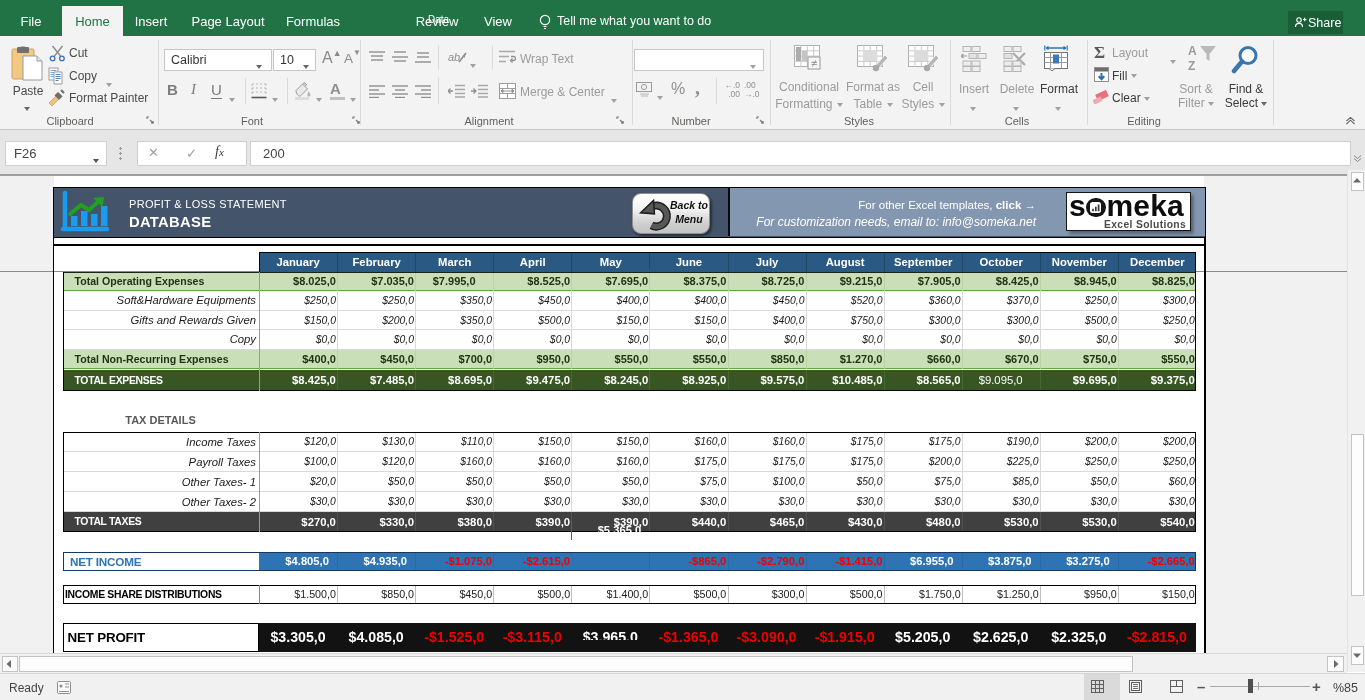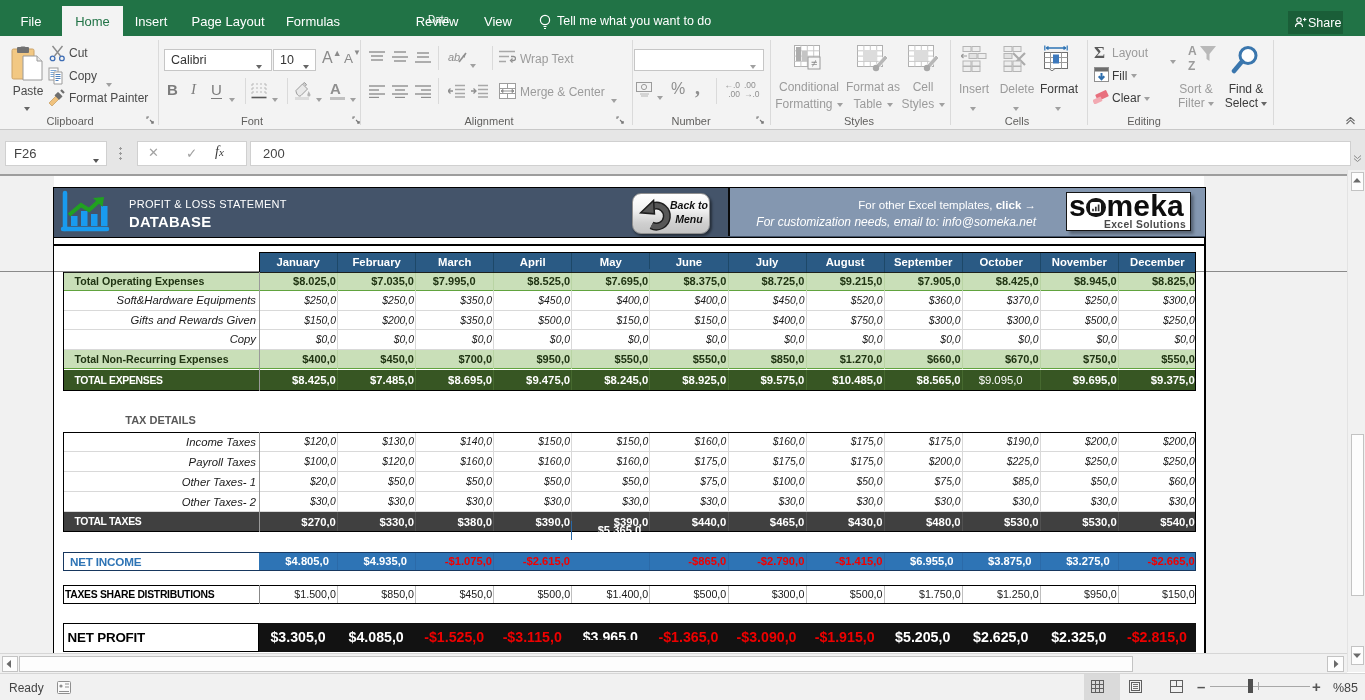--- a/index.html
+++ b/index.html
@@ -455,21 +455,21 @@
 <div class="abs" style="left:1195.0px;top:251.5px;width:1.2px;height:139.0px;background:#000"></div>
 <div class="abs" style="left:62.5px;top:271.5px;width:1.2px;height:119.0px;background:#000"></div>
 <div class="abs" style="left:62.5px;top:389.5px;width:1133.5px;height:1.2px;background:#000"></div>
 <div class="abs" style="left:62.5px;top:271.5px;width:1133.5px;height:1px;background:#000;opacity:0.85"></div>
 <div class="abs" style="left:259.0px;top:271.5px;width:1px;height:119.0px;background:#9a9a9a"></div>
 <div class="abs" style="left:62px;top:413.5px;width:197px;text-align:center;font-size:11px;font-weight:bold;color:#595959">TAX DETAILS</div>
 <div class="abs" style="left:62.5px;top:431.5px;width:1133.5px;height:20px;background:#fff;border-bottom:1px solid #d9d9d9;box-sizing:border-box"></div>
 <div class="abs" style="left:62.5px;top:431.5px;width:196.5px;height:20px;font-style:italic;font-size:11.3px;color:#1a1a1a;text-align:right;padding-right:3px;box-sizing:border-box;line-height:20px;overflow:hidden">Income Taxes</div>
 <div class="abs" style="left:259.0px;top:431.5px;width:78.1px;height:20px;font-style:italic;font-size:10.4px;color:#1a1a1a;box-sizing:border-box;text-align:right;padding-right:1.2px;line-height:20px;overflow:hidden">$120,0</div>
 <div class="abs" style="left:337.1px;top:431.5px;width:78.1px;height:20px;border-left:1px solid #d9d9d9;font-style:italic;font-size:10.4px;color:#1a1a1a;box-sizing:border-box;text-align:right;padding-right:1.2px;line-height:20px;overflow:hidden">$130,0</div>
-<div class="abs" style="left:415.2px;top:431.5px;width:78.1px;height:20px;border-left:1px solid #d9d9d9;font-style:italic;font-size:10.4px;color:#1a1a1a;box-sizing:border-box;text-align:right;padding-right:1.2px;line-height:20px;overflow:hidden">$140,0</div>
+<div class="abs" style="left:415.2px;top:431.5px;width:78.1px;height:20px;border-left:1px solid #d9d9d9;font-style:italic;font-size:10.4px;color:#1a1a1a;box-sizing:border-box;text-align:right;padding-right:1.2px;line-height:20px;overflow:hidden">$110,0</div>
 <div class="abs" style="left:493.2px;top:431.5px;width:78.1px;height:20px;border-left:1px solid #d9d9d9;font-style:italic;font-size:10.4px;color:#1a1a1a;box-sizing:border-box;text-align:right;padding-right:1.2px;line-height:20px;overflow:hidden">$150,0</div>
 <div class="abs" style="left:571.3px;top:431.5px;width:78.1px;height:20px;border-left:1px solid #d9d9d9;font-style:italic;font-size:10.4px;color:#1a1a1a;box-sizing:border-box;text-align:right;padding-right:1.2px;line-height:20px;overflow:hidden">$150,0</div>
 <div class="abs" style="left:649.4px;top:431.5px;width:78.1px;height:20px;border-left:1px solid #d9d9d9;font-style:italic;font-size:10.4px;color:#1a1a1a;box-sizing:border-box;text-align:right;padding-right:1.2px;line-height:20px;overflow:hidden">$160,0</div>
 <div class="abs" style="left:727.5px;top:431.5px;width:78.1px;height:20px;border-left:1px solid #d9d9d9;font-style:italic;font-size:10.4px;color:#1a1a1a;box-sizing:border-box;text-align:right;padding-right:1.2px;line-height:20px;overflow:hidden">$160,0</div>
 <div class="abs" style="left:805.6px;top:431.5px;width:78.1px;height:20px;border-left:1px solid #d9d9d9;font-style:italic;font-size:10.4px;color:#1a1a1a;box-sizing:border-box;text-align:right;padding-right:1.2px;line-height:20px;overflow:hidden">$175,0</div>
 <div class="abs" style="left:883.7px;top:431.5px;width:78.1px;height:20px;border-left:1px solid #d9d9d9;font-style:italic;font-size:10.4px;color:#1a1a1a;box-sizing:border-box;text-align:right;padding-right:1.2px;line-height:20px;overflow:hidden">$175,0</div>
 <div class="abs" style="left:961.7px;top:431.5px;width:78.1px;height:20px;border-left:1px solid #d9d9d9;font-style:italic;font-size:10.4px;color:#1a1a1a;box-sizing:border-box;text-align:right;padding-right:1.2px;line-height:20px;overflow:hidden">$190,0</div>
 <div class="abs" style="left:1039.8px;top:431.5px;width:78.1px;height:20px;border-left:1px solid #d9d9d9;font-style:italic;font-size:10.4px;color:#1a1a1a;box-sizing:border-box;text-align:right;padding-right:1.2px;line-height:20px;overflow:hidden">$200,0</div>
 <div class="abs" style="left:1117.9px;top:431.5px;width:78.1px;height:20px;border-left:1px solid #d9d9d9;font-style:italic;font-size:10.4px;color:#1a1a1a;box-sizing:border-box;text-align:right;padding-right:1.2px;line-height:20px;overflow:hidden">$200,0</div>
 <div class="abs" style="left:62.5px;top:451.5px;width:1133.5px;height:20px;background:#fff;border-bottom:1px solid #d9d9d9;box-sizing:border-box"></div>
@@ -539,21 +539,21 @@
 <div class="abs" style="left:571.3px;top:521px;width:78.1px;height:19px;border-left:1px solid #2b6aa8;font-weight:bold;font-size:11.2px;color:#fff;box-sizing:border-box;text-align:right;padding-right:8.2px;line-height:19px;overflow:hidden">$5.365,0</div>
 <div class="abs" style="left:649.4px;top:552px;width:78.1px;height:19px;border-left:1px solid #2b6aa8;font-weight:bold;font-size:11.2px;color:#fff;color:#f00000;box-sizing:border-box;text-align:right;padding-right:1.2px;line-height:19px;overflow:hidden">-$865,0</div>
 <div class="abs" style="left:727.5px;top:552px;width:78.1px;height:19px;border-left:1px solid #2b6aa8;font-weight:bold;font-size:11.2px;color:#fff;color:#f00000;box-sizing:border-box;text-align:right;padding-right:1.2px;line-height:19px;overflow:hidden">-$2.790,0</div>
 <div class="abs" style="left:805.6px;top:552px;width:78.1px;height:19px;border-left:1px solid #2b6aa8;font-weight:bold;font-size:11.2px;color:#fff;color:#f00000;box-sizing:border-box;text-align:right;padding-right:1.2px;line-height:19px;overflow:hidden">-$1.415,0</div>
 <div class="abs" style="left:883.7px;top:552px;width:78.1px;height:19px;border-left:1px solid #2b6aa8;font-weight:bold;font-size:11.2px;color:#fff;box-sizing:border-box;text-align:right;padding-right:8.2px;line-height:19px;overflow:hidden">$6.955,0</div>
 <div class="abs" style="left:961.7px;top:552px;width:78.1px;height:19px;border-left:1px solid #2b6aa8;font-weight:bold;font-size:11.2px;color:#fff;box-sizing:border-box;text-align:right;padding-right:8.2px;line-height:19px;overflow:hidden">$3.875,0</div>
 <div class="abs" style="left:1039.8px;top:552px;width:78.1px;height:19px;border-left:1px solid #2b6aa8;font-weight:bold;font-size:11.2px;color:#fff;box-sizing:border-box;text-align:right;padding-right:8.2px;line-height:19px;overflow:hidden">$3.275,0</div>
 <div class="abs" style="left:1117.9px;top:552px;width:78.1px;height:19px;border-left:1px solid #2b6aa8;font-weight:bold;font-size:11.2px;color:#fff;color:#f00000;box-sizing:border-box;text-align:right;padding-right:1.2px;line-height:19px;overflow:hidden">-$2.665,0</div>
 <div class="abs" style="left:62.5px;top:552px;width:1133.5px;height:19px;border:1.4px solid #17375e;box-sizing:border-box;pointer-events:none"></div>
 <div class="abs" style="left:62.5px;top:584.5px;width:1133.5px;height:19px;background:#fff"></div>
-<div class="abs" style="left:62.5px;top:584.5px;width:196.5px;height:19px;font-weight:bold;font-size:10.4px;letter-spacing:-0.3px;color:#000;padding-left:2.5px;box-sizing:border-box;line-height:19px;overflow:hidden">TAXES SHARE DISTRIBUTIONS</div>
+<div class="abs" style="left:62.5px;top:584.5px;width:196.5px;height:19px;font-weight:bold;font-size:10.4px;letter-spacing:-0.3px;color:#000;padding-left:2.5px;box-sizing:border-box;line-height:19px;overflow:hidden">INCOME SHARE DISTRIBUTIONS</div>
 <div class="abs" style="left:259.0px;top:584.5px;width:78.1px;height:19px;font-size:10.7px;color:#1a1a1a;box-sizing:border-box;text-align:right;padding-right:1.2px;line-height:19px;overflow:hidden">$1.500,0</div>
 <div class="abs" style="left:337.1px;top:584.5px;width:78.1px;height:19px;border-left:1px solid #bfbfbf;font-size:10.7px;color:#1a1a1a;box-sizing:border-box;text-align:right;padding-right:1.2px;line-height:19px;overflow:hidden">$850,0</div>
 <div class="abs" style="left:415.2px;top:584.5px;width:78.1px;height:19px;border-left:1px solid #bfbfbf;font-size:10.7px;color:#1a1a1a;box-sizing:border-box;text-align:right;padding-right:1.2px;line-height:19px;overflow:hidden">$450,0</div>
 <div class="abs" style="left:493.2px;top:584.5px;width:78.1px;height:19px;border-left:1px solid #bfbfbf;font-size:10.7px;color:#1a1a1a;box-sizing:border-box;text-align:right;padding-right:1.2px;line-height:19px;overflow:hidden">$500,0</div>
 <div class="abs" style="left:571.3px;top:584.5px;width:78.1px;height:19px;border-left:1px solid #bfbfbf;font-size:10.7px;color:#1a1a1a;box-sizing:border-box;text-align:right;padding-right:1.2px;line-height:19px;overflow:hidden">$1.400,0</div>
 <div class="abs" style="left:649.4px;top:584.5px;width:78.1px;height:19px;border-left:1px solid #bfbfbf;font-size:10.7px;color:#1a1a1a;box-sizing:border-box;text-align:right;padding-right:1.2px;line-height:19px;overflow:hidden">$500,0</div>
 <div class="abs" style="left:727.5px;top:584.5px;width:78.1px;height:19px;border-left:1px solid #bfbfbf;font-size:10.7px;color:#1a1a1a;box-sizing:border-box;text-align:right;padding-right:1.2px;line-height:19px;overflow:hidden">$300,0</div>
 <div class="abs" style="left:805.6px;top:584.5px;width:78.1px;height:19px;border-left:1px solid #bfbfbf;font-size:10.7px;color:#1a1a1a;box-sizing:border-box;text-align:right;padding-right:1.2px;line-height:19px;overflow:hidden">$500,0</div>
 <div class="abs" style="left:883.7px;top:584.5px;width:78.1px;height:19px;border-left:1px solid #bfbfbf;font-size:10.7px;color:#1a1a1a;box-sizing:border-box;text-align:right;padding-right:1.2px;line-height:19px;overflow:hidden">$1.750,0</div>
 <div class="abs" style="left:961.7px;top:584.5px;width:78.1px;height:19px;border-left:1px solid #bfbfbf;font-size:10.7px;color:#1a1a1a;box-sizing:border-box;text-align:right;padding-right:1.2px;line-height:19px;overflow:hidden">$1.250,0</div>

